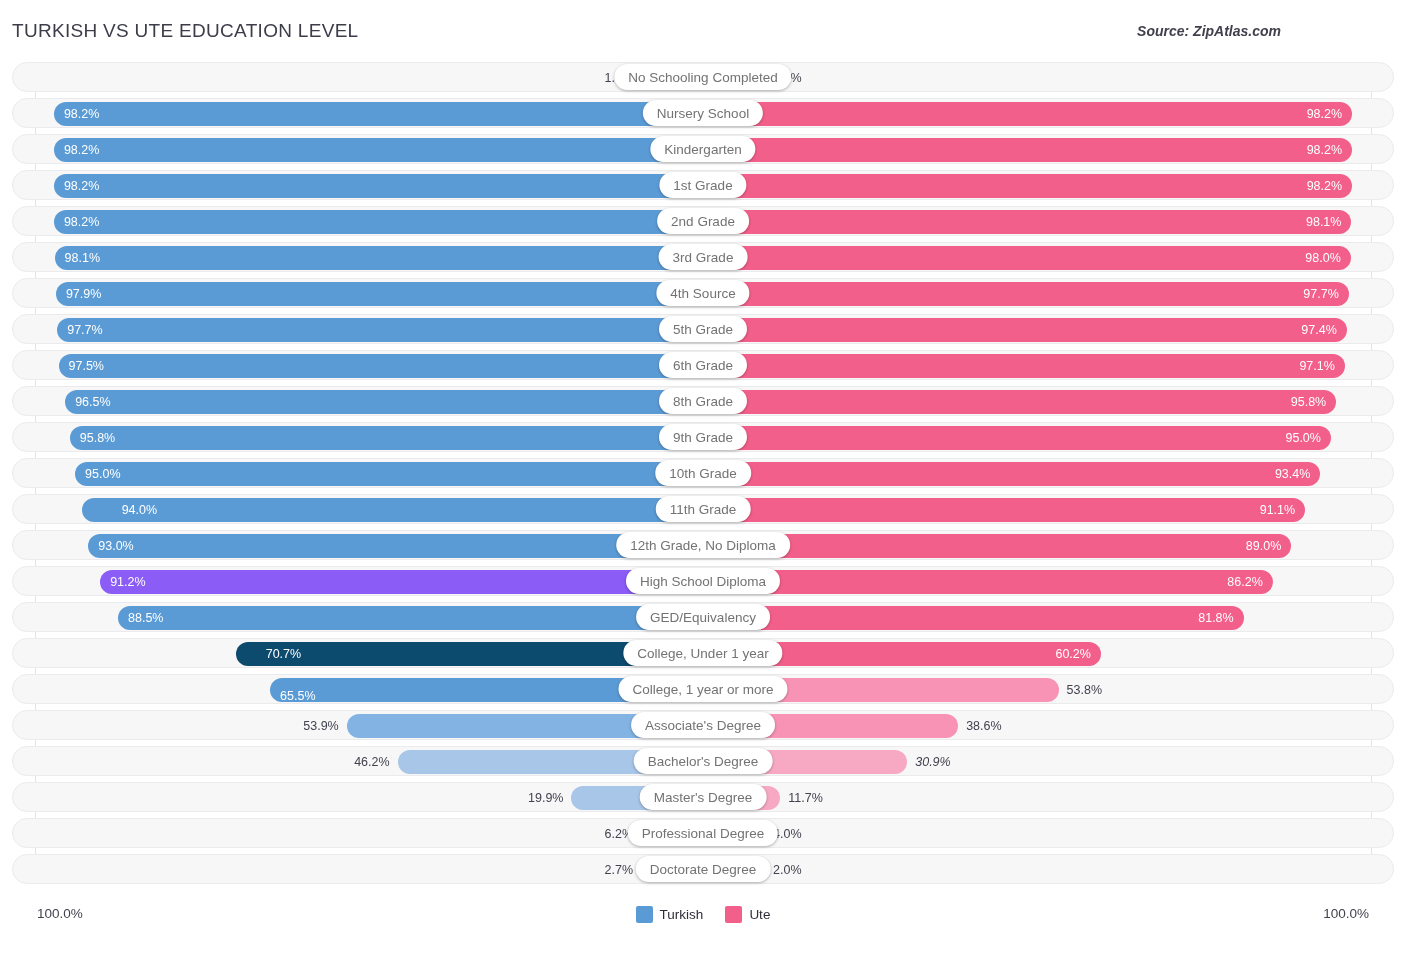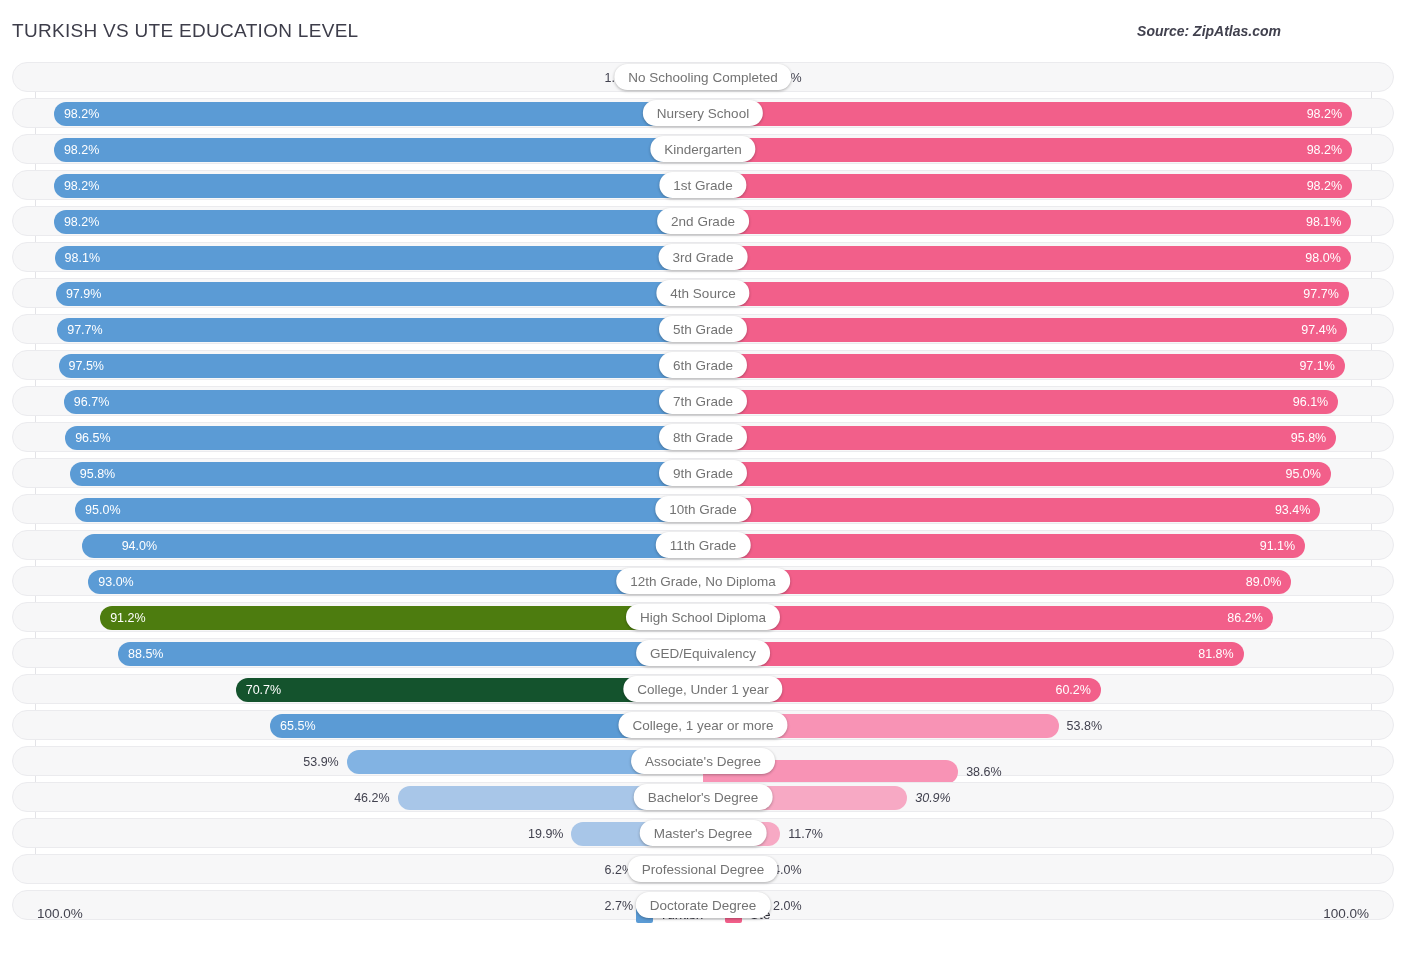--- a/index.html
+++ b/index.html
@@ -216,31 +216,20 @@
               <span class="val inside">97.5%</span>
             </div>
             <div class="bar right" style="width: 641.831px; background: rgb(242, 95, 138);">
               <span class="val inside">97.1%</span>
             </div>
           </div>
           <div class="pill">6th Grade</div>
         </div>
         <div class="row">
           <div class="track">
-            <div class="bar left" style="width: 639.187px; background: rgb(91, 155, 213);">
-              <span class="val inside">96.7%</span>
-            </div>
-            <div class="bar right" style="width: 635.221px; background: rgb(242, 95, 138);">
-              <span class="val inside">96.1%</span>
-            </div>
-          </div>
-          <div class="pill">7th Grade</div>
-        </div>
-        <div class="row">
-          <div class="track">
             <div class="bar left" style="width: 637.865px; background: rgb(91, 155, 213);">
               <span class="val inside">96.5%</span>
             </div>
             <div class="bar right" style="width: 633.238px; background: rgb(242, 95, 138);">
               <span class="val inside">95.8%</span>
             </div>
           </div>
           <div class="pill">8th Grade</div>
         </div>
         <div class="row">
@@ -282,21 +271,21 @@
               <span class="val inside">93.0%</span>
             </div>
             <div class="bar right" style="width: 588.29px; background: rgb(242, 95, 138);">
               <span class="val inside">89.0%</span>
             </div>
           </div>
           <div class="pill">12th Grade, No Diploma</div>
         </div>
         <div class="row">
           <div class="track">
-            <div class="bar left" style="width: 602.832px; background: #4d7c0f;">
+            <div class="bar left" style="width: 602.832px; background: #8b5cf6;">
               <span class="val inside">91.2%</span>
             </div>
             <div class="bar right" style="width: 569.782px; background: rgb(242, 95, 138);">
               <span class="val inside">86.2%</span>
             </div>
           </div>
           <div class="pill">High School Diploma</div>
         </div>
         <div class="row">
           <div class="track">
@@ -304,46 +293,46 @@
               <span class="val inside">88.5%</span>
             </div>
             <div class="bar right" style="width: 540.698px; background: rgb(242, 95, 138);">
               <span class="val inside">81.8%</span>
             </div>
           </div>
           <div class="pill">GED/Equivalency</div>
         </div>
         <div class="row">
           <div class="track">
-            <div class="bar left" style="width: 467.327px; background: #14532d;">
+            <div class="bar left" style="width: 467.327px; background: #0c4a6e; padding-left: 20px;">
               <span class="val inside">70.7%</span>
             </div>
             <div class="bar right" style="width: 397.922px; background: rgb(242, 95, 138);">
               <span class="val inside">60.2%</span>
             </div>
           </div>
           <div class="pill">College, Under 1 year</div>
         </div>
         <div class="row">
           <div class="track">
-            <div class="bar left" style="width: 432.955px; background: rgb(91, 155, 213);">
+            <div class="bar left" style="width: 432.955px; background: rgb(91, 155, 213); align-items: flex-end;">
               <span class="val inside">65.5%</span>
             </div>
             <div class="bar right" style="width: 355.618px; background: rgb(248, 147, 181);">
               <span class="val outside">53.8%</span>
             </div>
           </div>
           <div class="pill">College, 1 year or more</div>
         </div>
         <div class="row">
           <div class="track">
             <div class="bar left" style="width: 356.279px; background: rgb(130, 179, 227);">
               <span class="val outside">53.9%</span>
             </div>
-            <div class="bar right" style="width: 255.146px; background: rgb(248, 147, 181); margin-top: 10px;">
+            <div class="bar right" style="width: 255.146px; background: rgb(248, 147, 181);">
               <span class="val outside">38.6%</span>
             </div>
           </div>
           <div class="pill">Associate's Degree</div>
         </div>
         <div class="row">
           <div class="track">
             <div class="bar left" style="width: 305.382px; background: rgb(168, 198, 232);">
               <span class="val outside">46.2%</span>
             </div>

